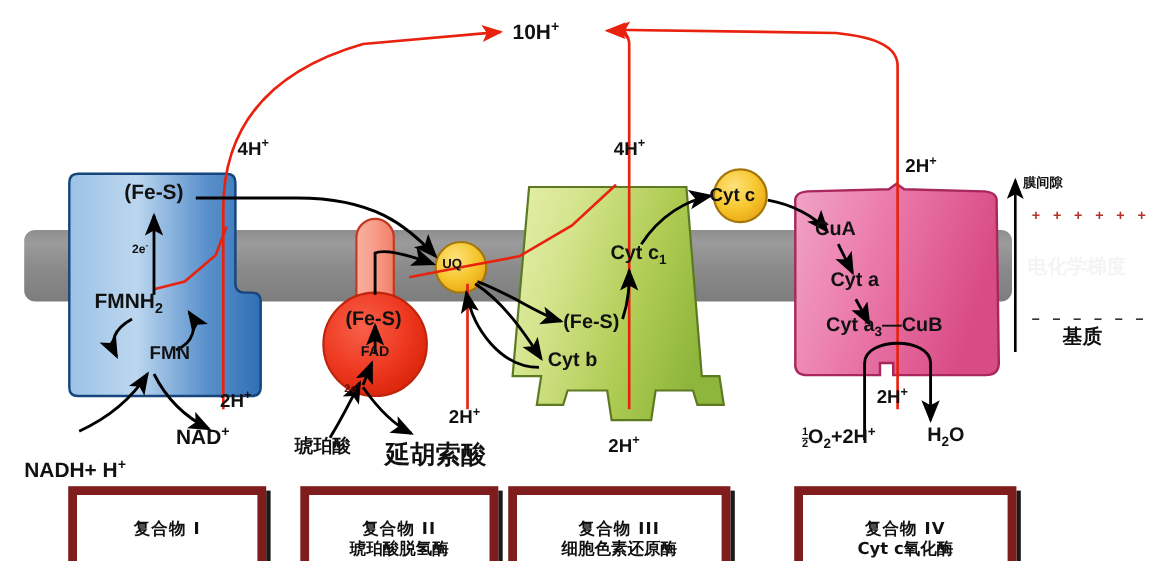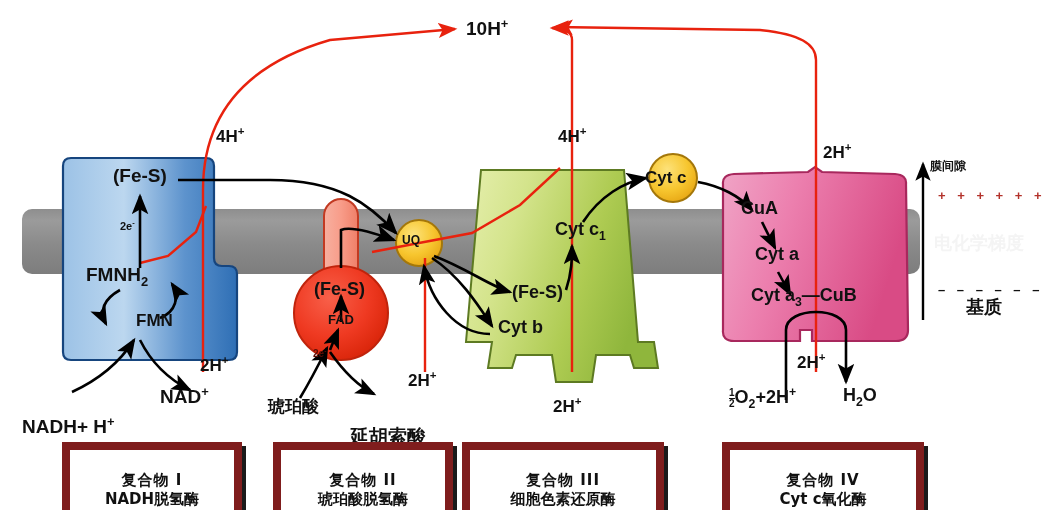--- a/index.html
+++ b/index.html
@@ -210,21 +210,21 @@
   <div class="lbl" style="left:160px;top:386px;font-size:19px;text-align:right;">
     <span>NAD</span><span class="sup">+</span>
   </div>
 
   <div class="lbl" style="left:314px;top:280px;font-size:18px;">(Fe-S)</div>
   <div class="lbl" style="left:306px;top:313px;font-size:13px;margin-left:22px;">FAD</div>
   <div class="lbl" style="left:313px;top:348px;font-size:10px;color:#5a0d05;">
     <span>2e</span><span class="sup">-</span>
   </div>
   <div class="lbl cn" style="left:268px;top:398px;font-size:17px;">琥珀酸</div>
-  <div class="lbl cn" style="left:350px;top:403px;font-size:19px;margin-top:24px;">延胡索酸</div>
+  <div class="lbl cn" style="left:350px;top:403px;font-size:23px;">延胡索酸</div>
 
   <div class="lbl" style="left:555px;top:220px;font-size:18px;">
     <span>Cyt c</span><span class="sub">1</span>
   </div>
   <div class="lbl" style="left:512px;top:283px;font-size:18px;">(Fe-S)</div>
   <div class="lbl" style="left:498px;top:318px;font-size:18px;">Cyt b</div>
 
   <div class="lbl" style="left:741px;top:199px;font-size:18px;">CuA</div>
   <div class="lbl" style="left:755px;top:245px;font-size:18px;">Cyt a</div>
   <div class="lbl" style="left:751px;top:286px;font-size:18px;">
@@ -244,21 +244,20 @@
   <div class="lbl" style="left:645px;top:169px;font-size:17px;">Cyt c</div>
 
   <div class="lbl cn" style="left:930px;top:160px;font-size:12px;">膜间隙</div>
   <div class="pmrow" style="left:938px;top:188px;">+ + + + + + +</div>
   <div class="lbl cn" style="left:934px;top:234px;font-size:18px;color:#f4f4f4;">电化学梯度</div>
   <div class="pmrow" style="left:938px;top:282px;color:#111;">– – – – – – –</div>
   <div class="lbl cn" style="left:938px;top:298px;font-size:18px;margin-left:28px;">基质</div>
 
   <div class="boxlabel" style="left:62px;top:442px;width:152px;">
     <div class="l1">复合物  I</div>
-    <div class="l2">NADH脱氢酶</div>
   </div>
   <div class="boxlabel" style="left:273px;top:442px;width:152px;">
     <div class="l1">复合物  II</div>
     <div class="l2">琥珀酸脱氢酶</div>
   </div>
   <div class="boxlabel" style="left:722px;top:442px;width:174px;">
     <div class="l1">复合物  IV</div>
     <div class="l2">Cyt c氧化酶</div>
   </div>
   <div class="boxlabel" style="left:462px;top:442px;width:174px;">

